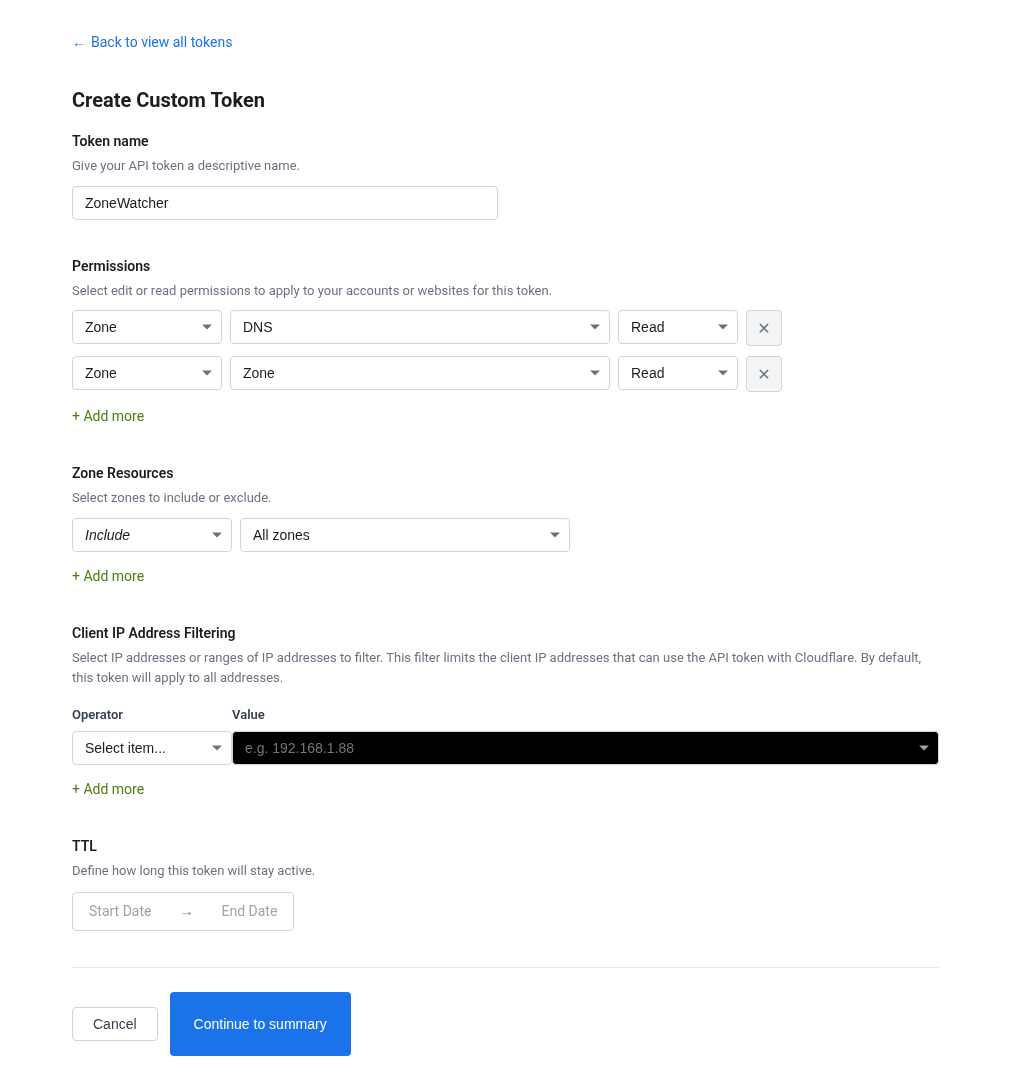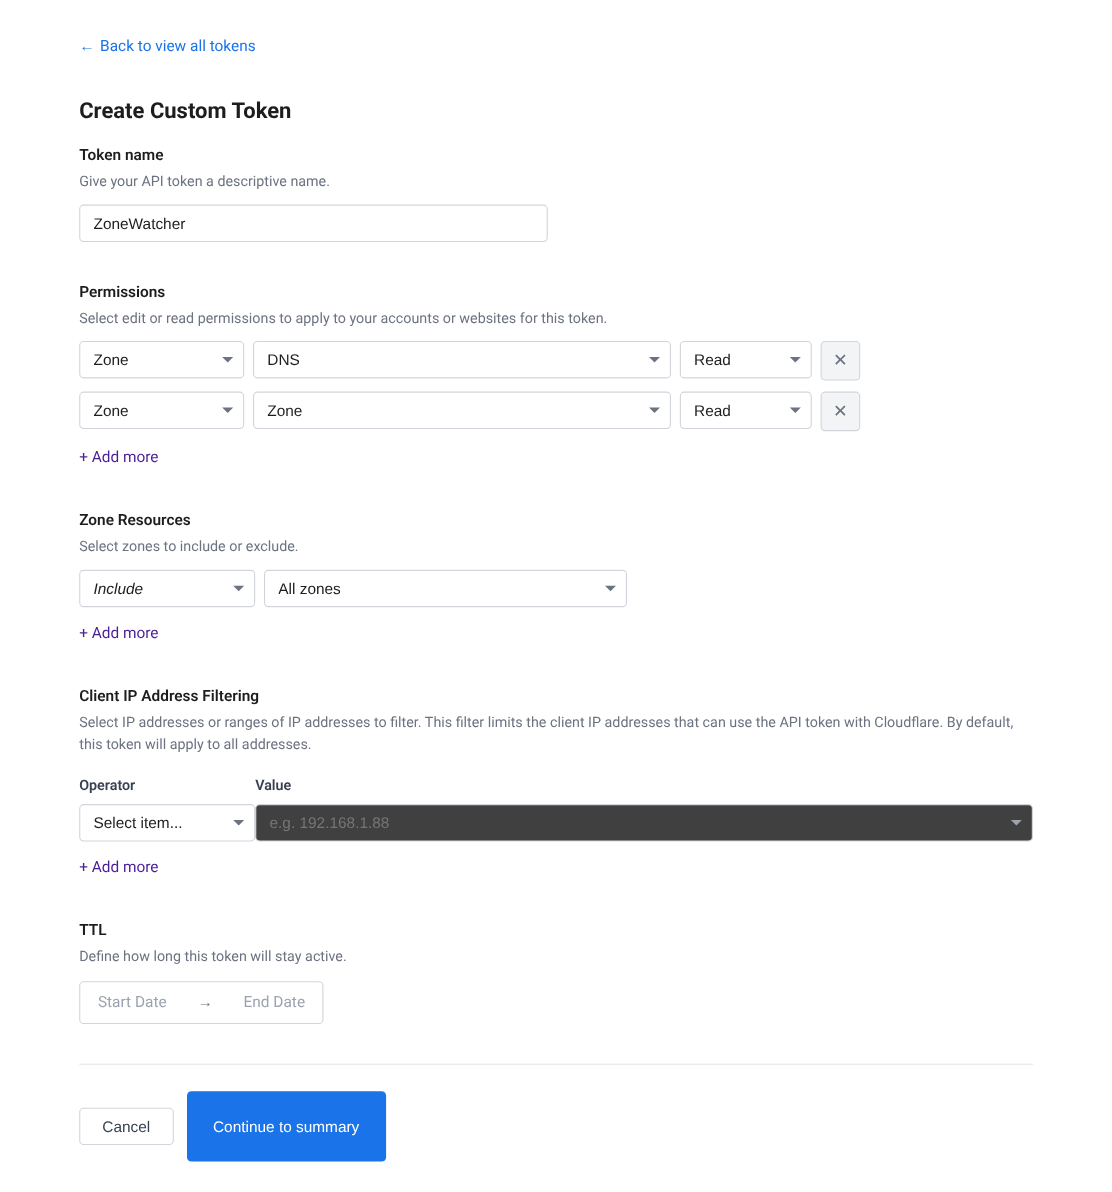--- a/index.html
+++ b/index.html
@@ -106,21 +106,21 @@
       display: flex;
       align-items: center;
       justify-content: center;
       font-size: 16px;
       color: #6b7280;
     }
     .add-more-link {
       display: inline-flex;
       align-items: flex-end;
       gap: 4px;
-      color: #4c1d95;
+      color: #4d7c0f;
       font-size: 14px;
       cursor: pointer;
       margin-top: 4px;
     }
     .zone-resources-row {
       display: flex;
       align-items: center;
       gap: 8px;
       margin-bottom: 10px;
     }
@@ -149,21 +149,21 @@
       position: relative;
       flex: 1;
     }
     .ip-value-input {
       width: 100%;
       padding: 8px 32px 8px 12px;
       border: 1px solid #d1d5db;
       border-radius: 4px;
       font-size: 14px;
       color: #9ca3af;
-      background: #404040;
+      background: #000000;
       outline: none;
     }
     .ip-value-chevron {
       position: absolute;
       right: 10px;
       top: 50%;
       transform: translateY(-50%);
       width: 0;
       height: 0;
       border-left: 5px solid transparent;

